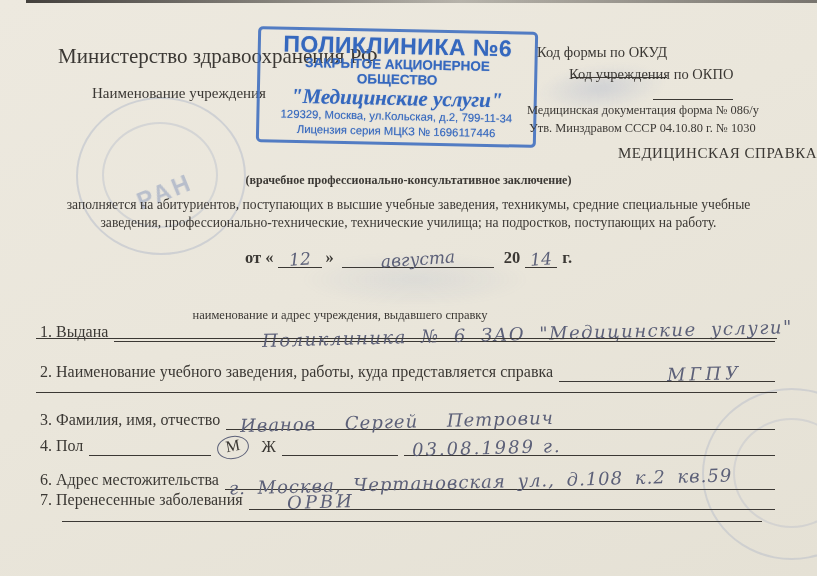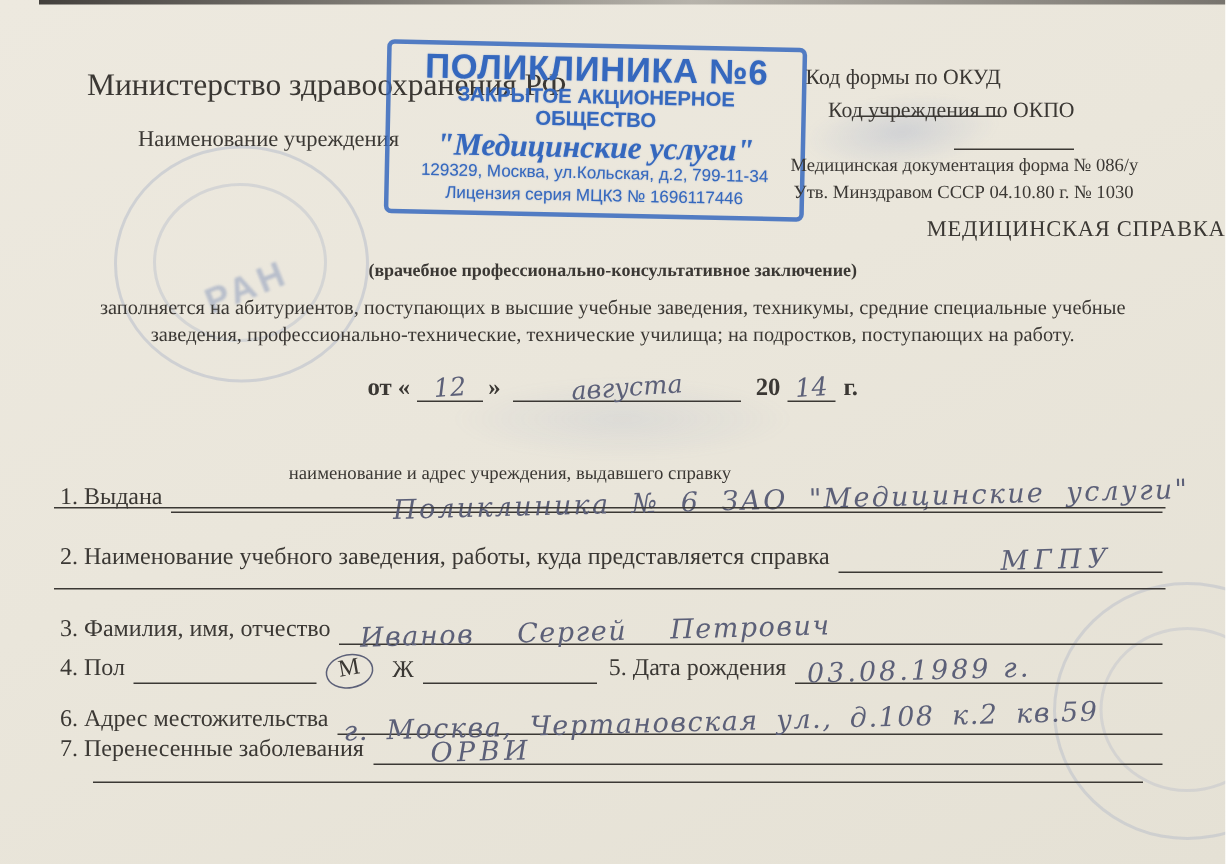--- a/index.html
+++ b/index.html
@@ -21,21 +21,21 @@
   .wm-r2{left:733px;top:418px;width:113px;height:106px;border:2px solid rgba(95,118,175,.13);}
   .smudge{position:absolute;pointer-events:none;filter:blur(2px);}
   .sm1{left:536px;top:64px;width:130px;height:48px;transform:rotate(-6deg);
     background:radial-gradient(ellipse,rgba(105,128,185,.20),transparent 70%);}
   .sm2{left:300px;top:252px;width:230px;height:55px;
     background:radial-gradient(ellipse,rgba(105,128,185,.10),transparent 70%);}
   
   .ministry{position:absolute;left:58px;top:44px;font-size:21px;}
   .inst-label{position:absolute;left:92px;top:85px;font-size:15px;}
   .coderow{position:absolute;display:flex;align-items:flex-end;font-size:14.5px;flex-direction:column;}
-  .okud{left:537px;top:44px;} .okpo{left:552px;top:66px;}
+  .okud{left:537px;top:44px;} .okpo{left:537px;top:66px;padding-left:32px;}
   .codeline{display:inline-block;border-bottom:1px solid #3b3834;height:16px;margin-left:3px;}
   .okud .codeline{width:96px;} .okpo .codeline{width:80px;}
   .formref{position:absolute;left:527px;top:102px;width:268px;font-size:12.4px;line-height:1.45;}
   .formref div:last-child{padding-left:2px;}
   
   .stamp{position:absolute;left:257px;top:29px;width:270px;padding:3px 2px 4px;
     border:3px solid rgba(55,104,190,.85);border-radius:5px;transform:rotate(1.2deg);
     text-align:center;color:#3568be;font-family:"Liberation Sans",sans-serif;
     text-shadow:0 0 1px rgba(55,104,190,.45);}
   .stamp .t1{font-size:23px;font-weight:bold;line-height:1.02;letter-spacing:.5px;}
@@ -162,21 +162,20 @@
       <span class="hw hw-name">Иванов Сергей Петрович</span>
     </span>
   </div>
 
   <div class="row r4">
     <span class="lbl">4. Пол</span>
     <span class="fill fw1"></span>
     <span class="sexm circle"><span>М</span></span>
     <span class="sexf">Ж</span>
     <span class="fill fw2"></span>
-    <span class="lbl2">5. Дата рождения</span>
     <span class="fill">
       <span class="hw hw-date">03.08.1989 г.</span>
     </span>
   </div>
 
   <div class="row r6">
     <span class="lbl">6. Адрес местожительства</span>
     <span class="fill">
       <span class="hw hw-addr">г. Москва, Чертановская ул., д.108 к.2 кв.59</span>
     </span>

